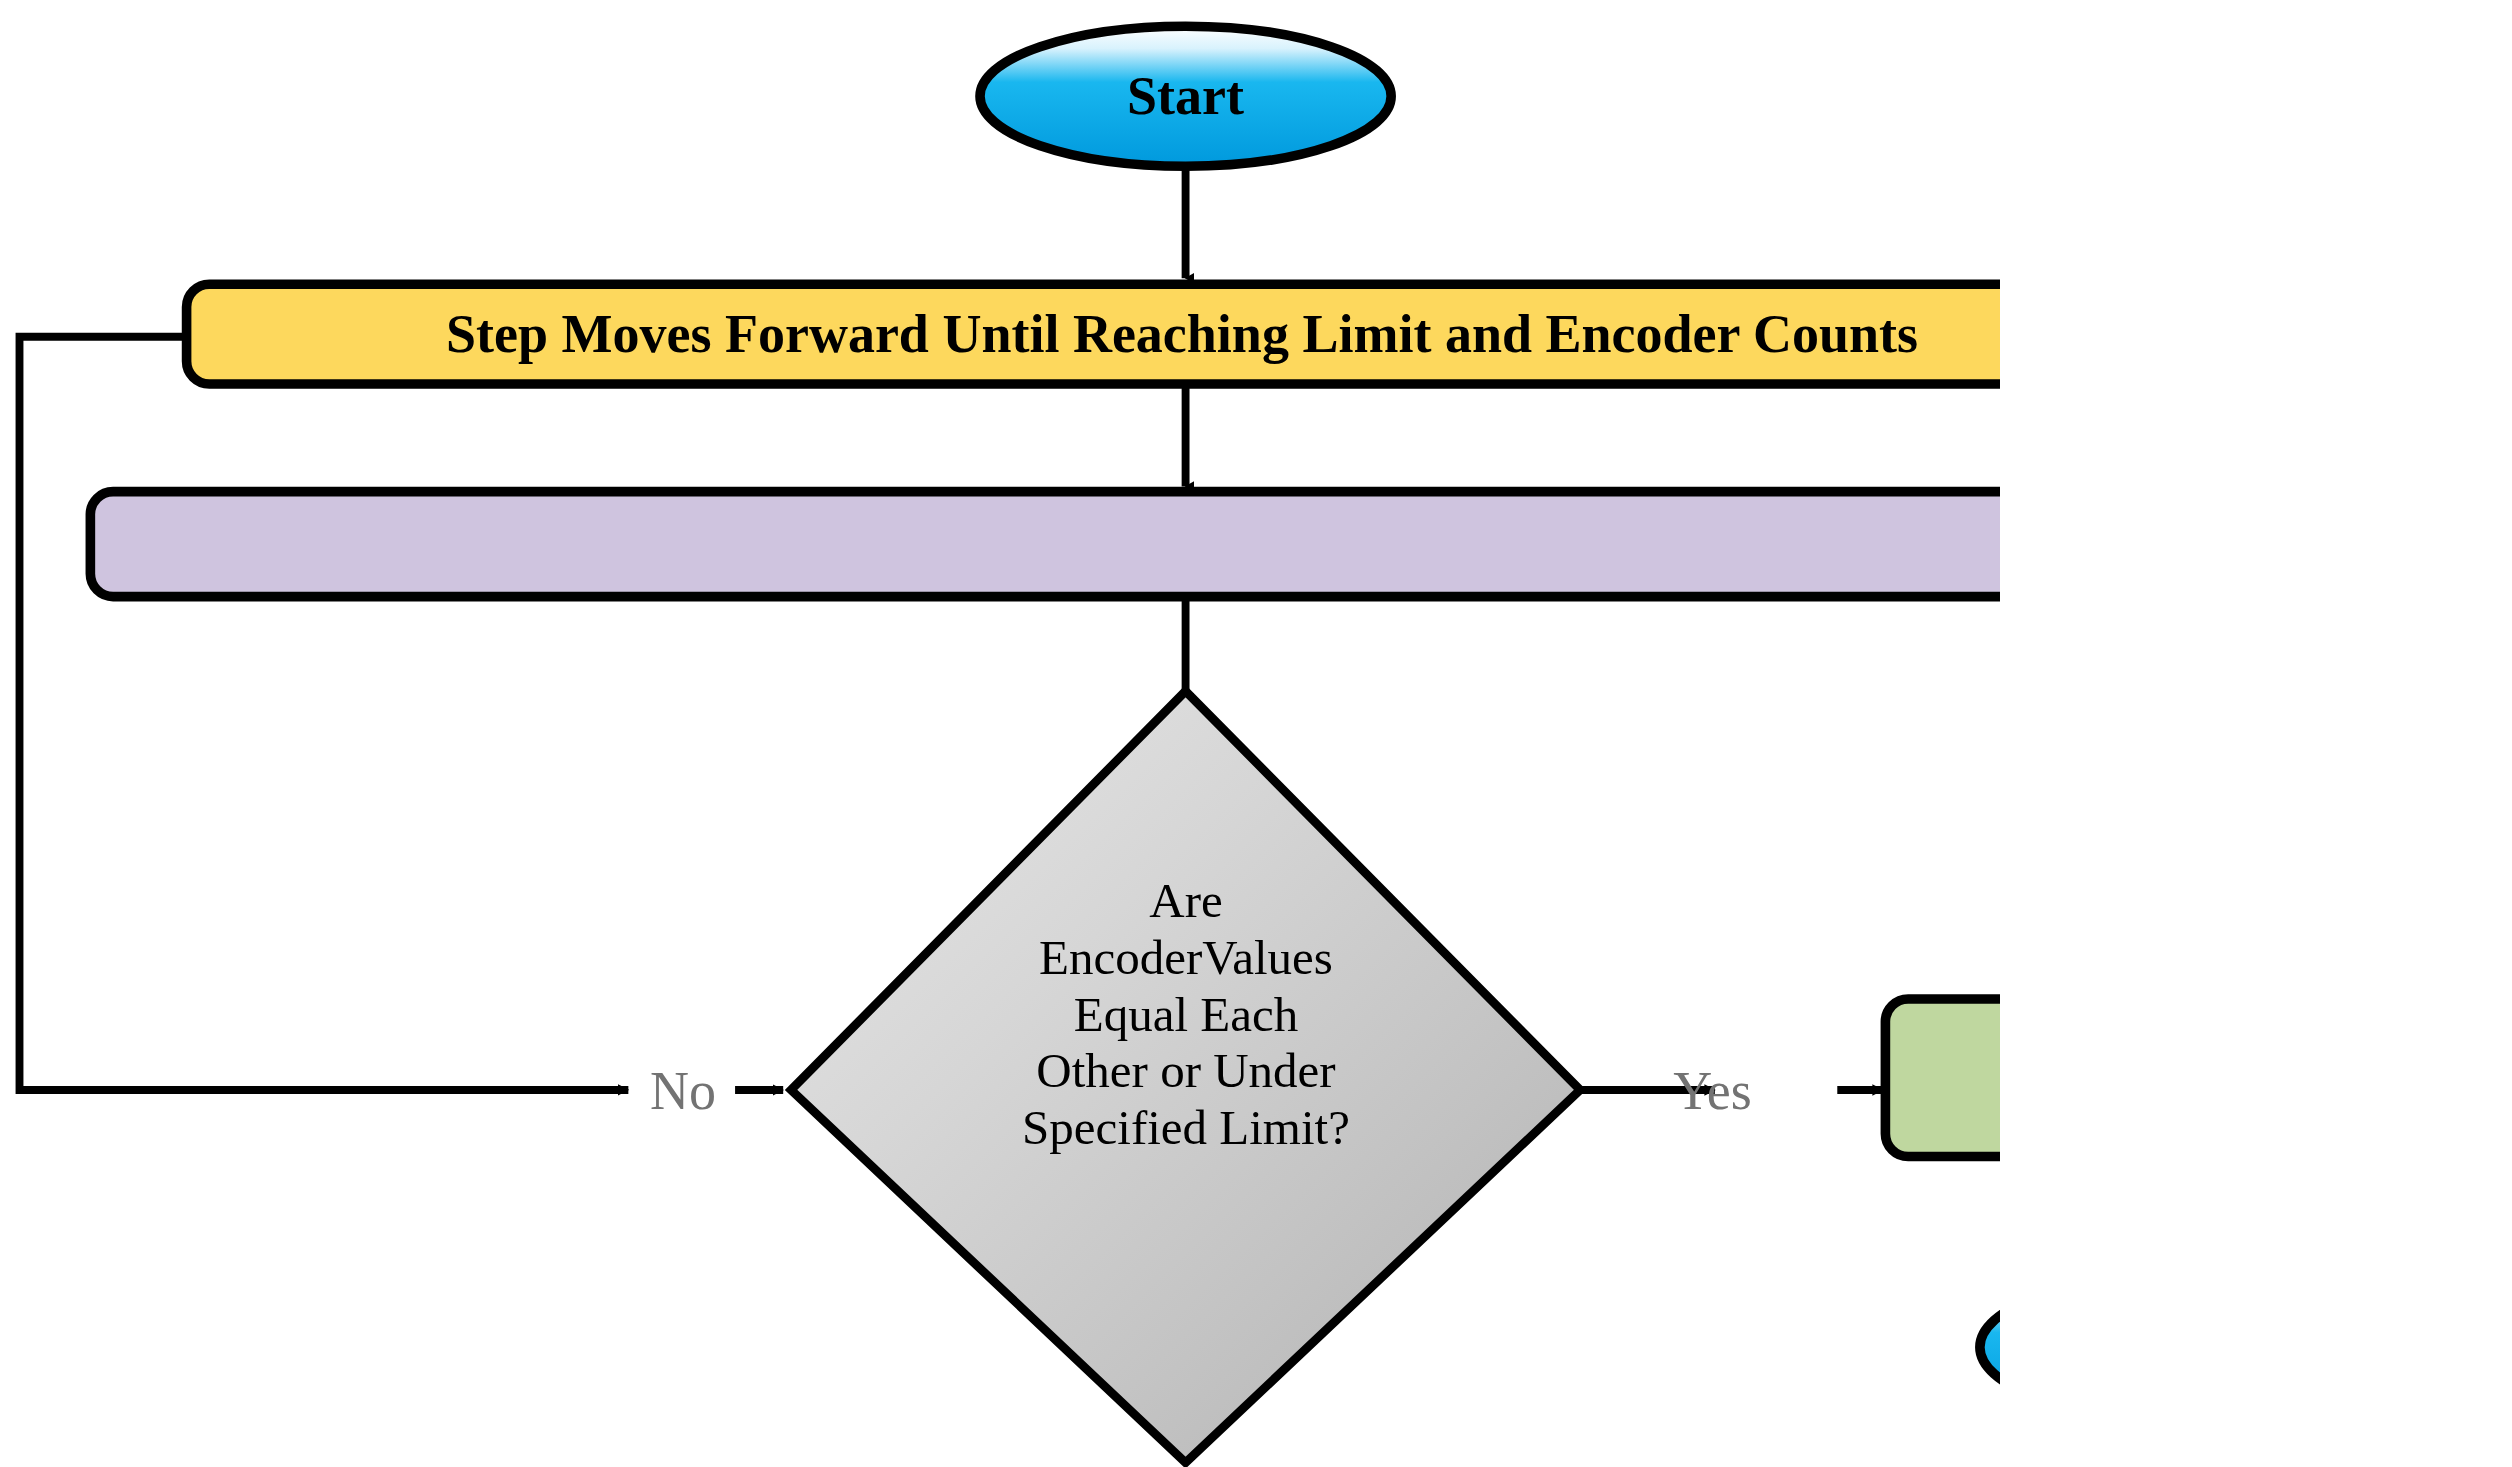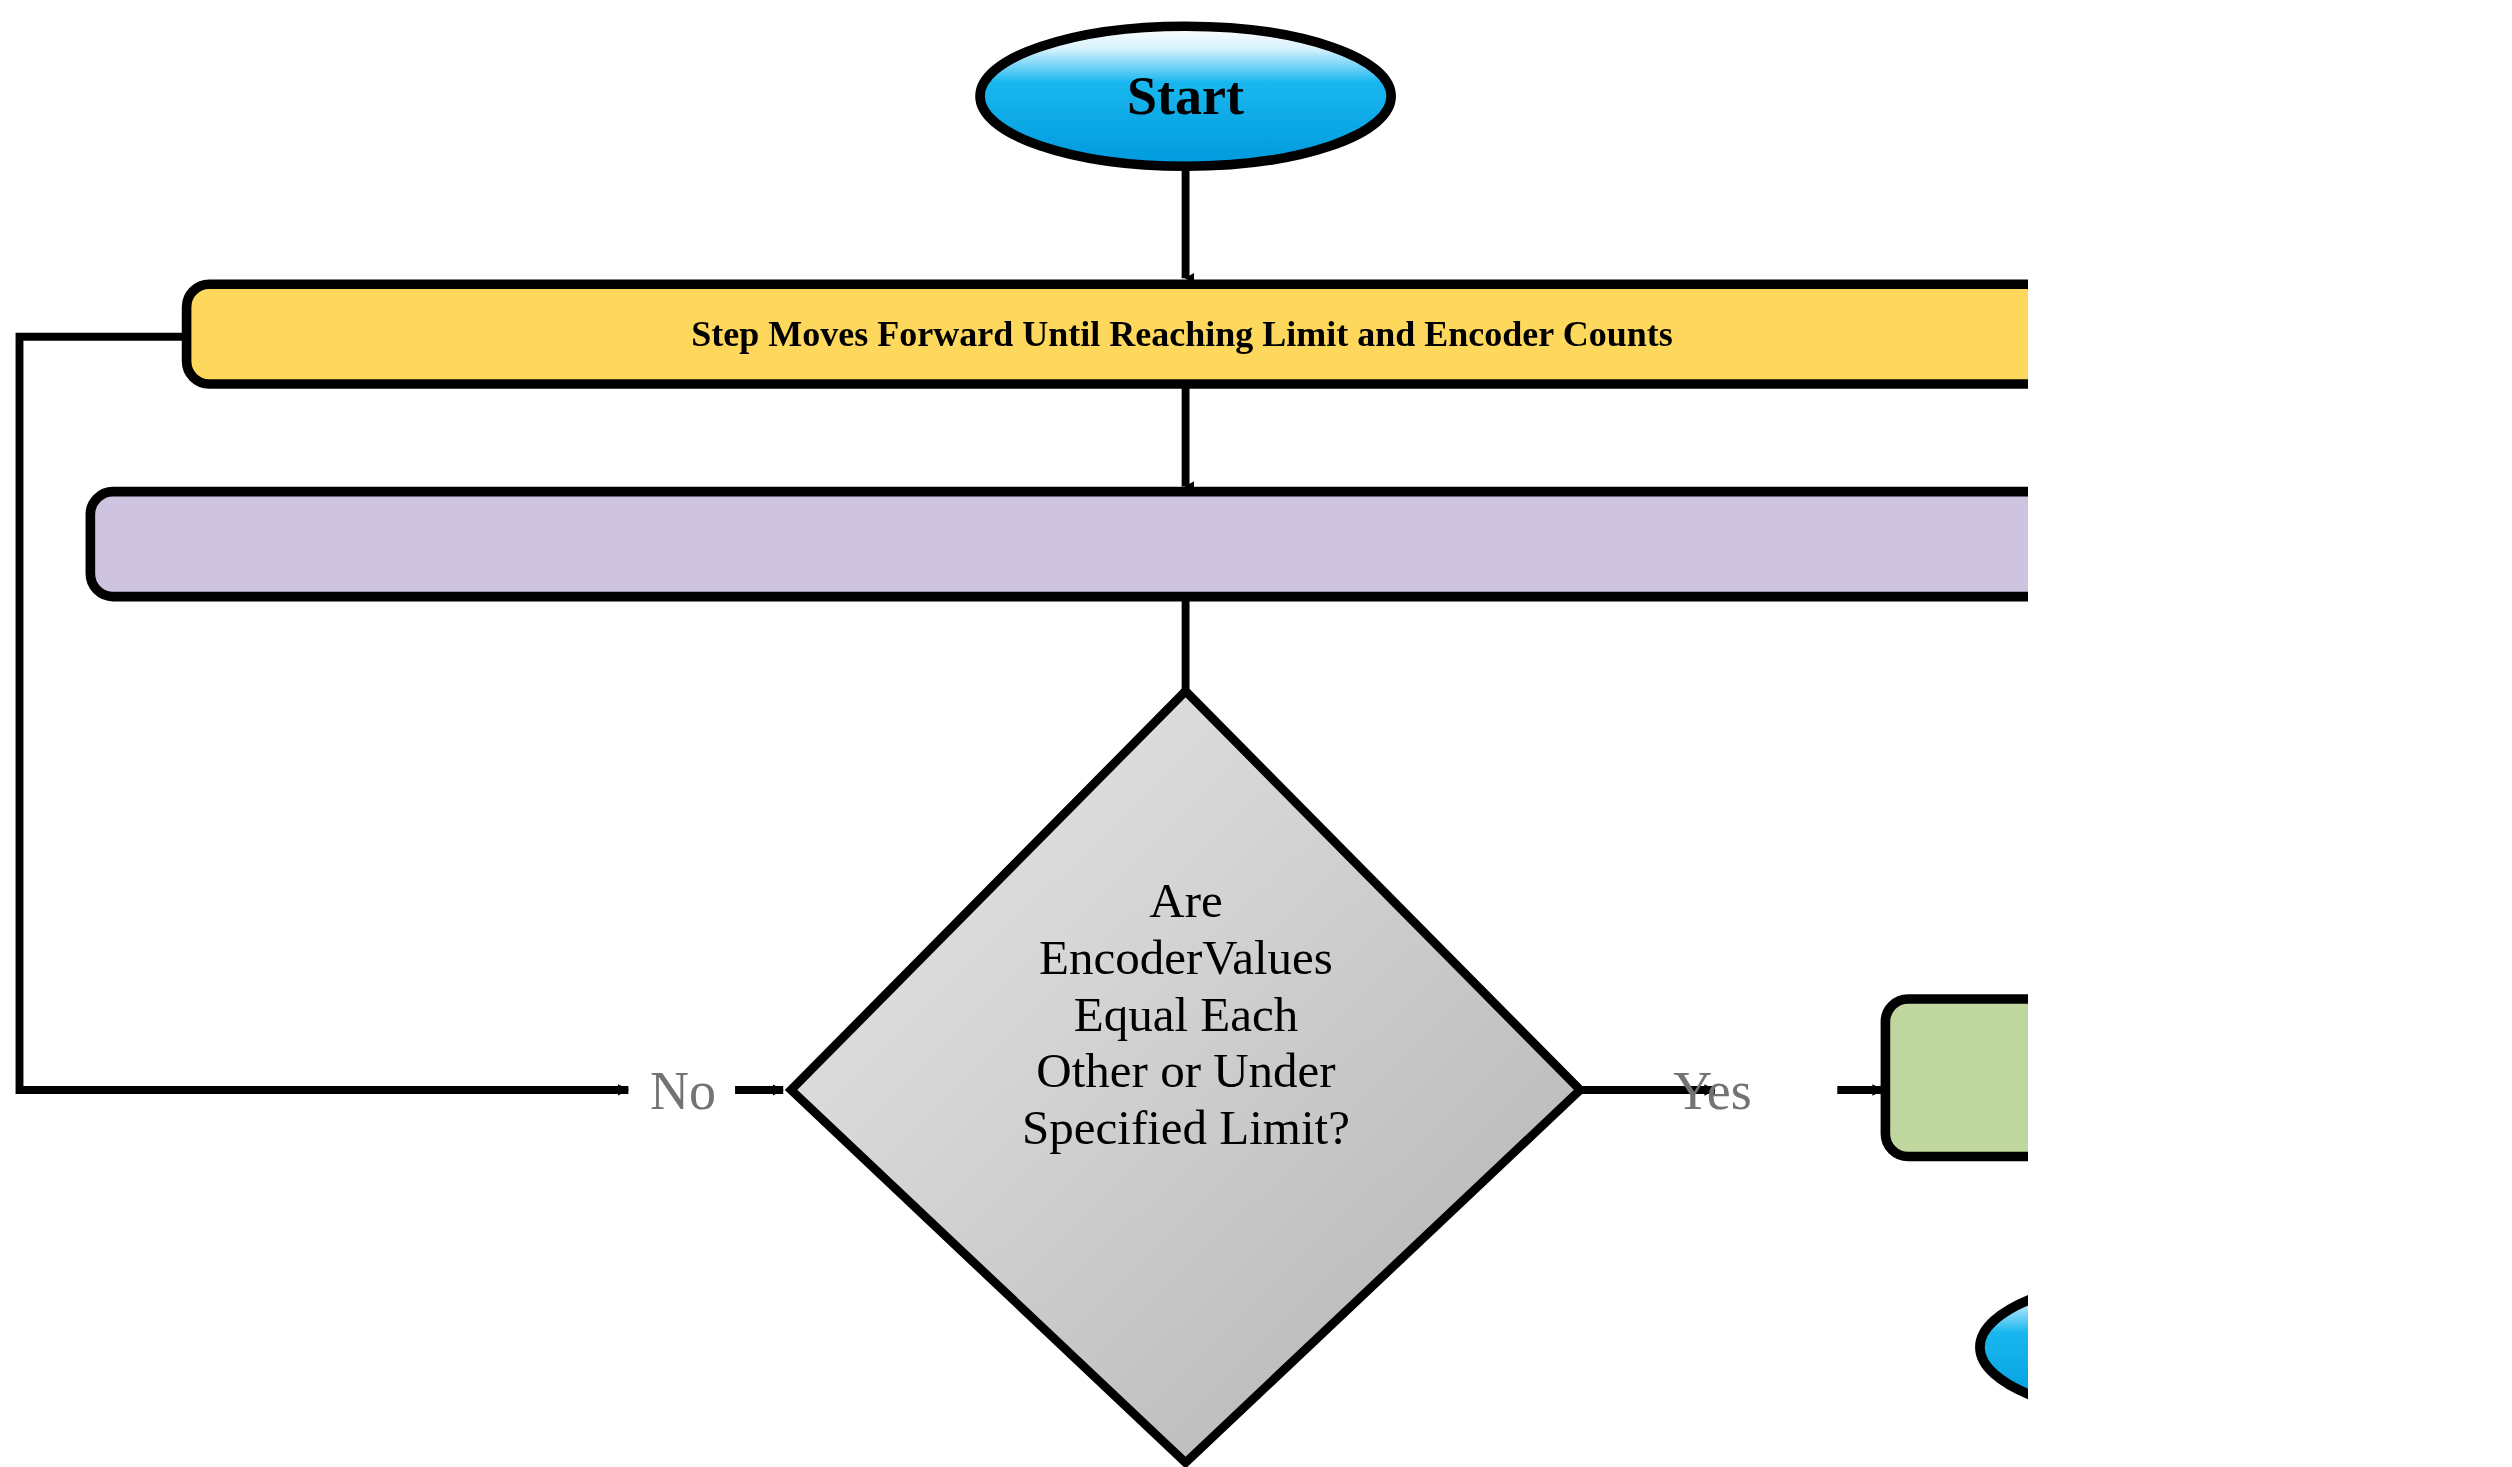--- a/index.html
+++ b/index.html
@@ -10,21 +10,20 @@
   }
   body {
     font-family: "Liberation Serif", "DejaVu Serif", serif;
   }
   #stage {
     position: relative;
     width: 2000px;
     height: 1467px;
     background: #ffffff;
     overflow: hidden;
-    padding-left: 28px;
   }
   #flow-svg {
     position: absolute;
     left: 0;
     top: 0;
     width: 2512px;
     height: 1467px;
     display: block;
   }
   .node-text {
@@ -36,21 +35,21 @@
     color: #000000;
     pointer-events: none;
     line-height: 1.12;
     white-space: pre;
   }
   .terminator-label {
     font-size: 54px;
     font-weight: bold;
   }
   .process-label {
-    font-size: 36px;
+    font-size: 54px;
     font-weight: bold;
   }
   .decision-label {
     font-size: 49px;
     font-weight: normal;
     line-height: 1.16;
     white-space: pre-line;
   }
   .edge-label {
     position: absolute;

